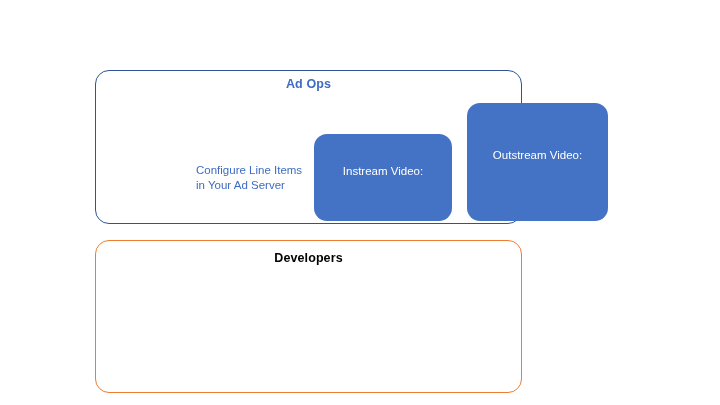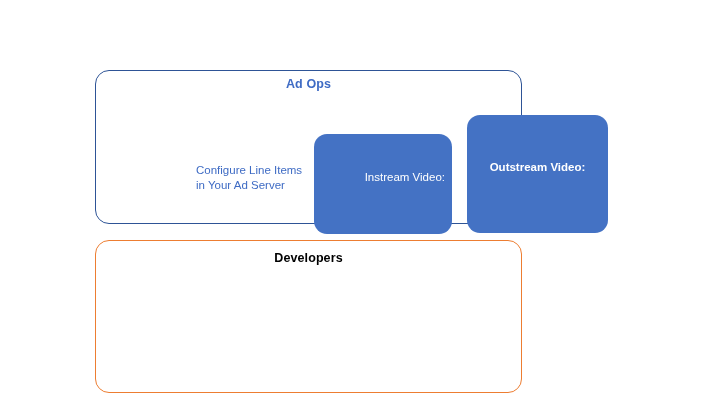--- a/index.html
+++ b/index.html
@@ -98,22 +98,22 @@
   .box .line-body {
     font-size: 11.5px;
     line-height: 1.32;
   }
   .box .spacer {
     height: 13px;
   }
 
   
   #cell-configure   { left: 100px; top: 64px;  width: 112px; height: 86px; }
-  #box-instream     { left: 218px; top: 63px;  width: 138px; height: 100px; align-items: flex-end; }
-  #box-outstream    { left: 371px; top: 44px;  width: 141px; height: 118px; font-weight: bold; }
+  #box-instream     { left: 218px; top: 63px;  width: 138px; height: 87px; }
+  #box-outstream    { left: 371px; top: 32px;  width: 141px; height: 118px; }
 </style>
 </head>
 <body>
 
 <div id="canvas">
 
   <div class="group adops">
 
     <div class="group-title">Ad Ops</div>
 

